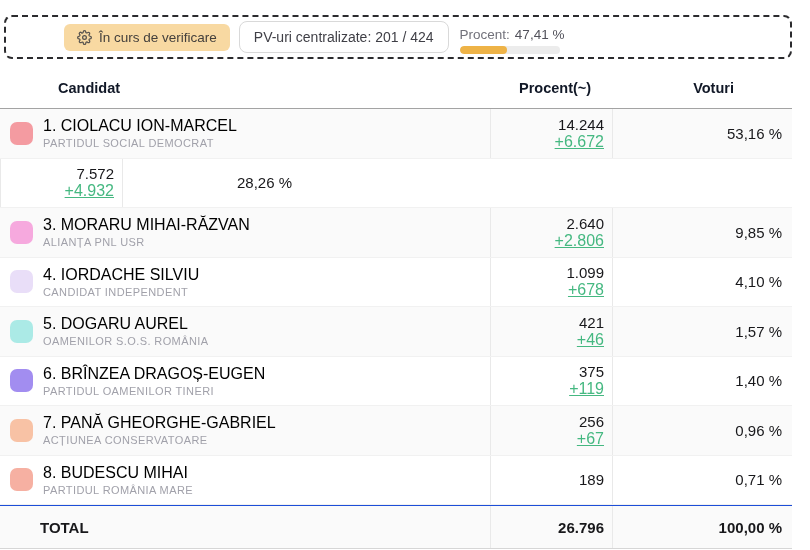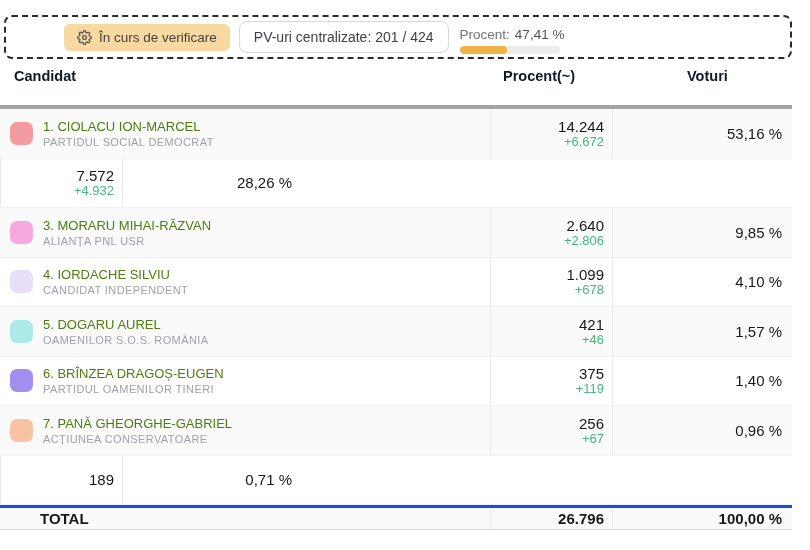--- a/index.html
+++ b/index.html
@@ -43,21 +43,21 @@
     white-space: nowrap;
   }
   .progress-wrap { display: flex; flex-direction: column; gap: 4px; margin-left: 2px; margin-top: 7px; }
   .progress-label { font-size: 13.5px; color: #71717a; display: flex; gap: 5px; white-space: nowrap; }
   .progress-label .val { color: #52525b; }
   .progress-track { width: 100px; height: 8px; background: #ececec; border-radius: 4px; overflow: hidden; }
   .progress-fill { height: 100%; border-radius: 4px; background: #eeb347; width: 0; }
 
   
   .table { width: 792px; }
-  .thead { display: flex; height: 41px; align-items: flex-start; border-bottom: 4px solid #a3a3a3; }
+  .thead { display: flex; height: 41px; align-items: center; border-bottom: 1px solid #a3a3a3; padding-left: 44px; }
   .th { font-weight: bold; font-size: 14.5px; color: #111827; }
   .th-cand { width: 490px; padding-left: 14px; }
   .th-votes { width: 122px; padding-left: 17px; }
   .th-pct { width: 180px; padding-left: 13px; }
 
   .tr {
     display: flex;
     height: 49.5px;
     border-bottom: 1px solid #f1f1f1;
   }
@@ -73,32 +73,32 @@
     padding-right: 8px;
   }
   .td-pct {
     width: 180px;
     border-left: 1px solid #e9e9e9;
     justify-content: flex-end;
     padding-right: 10px;
   }
   .swatch { width: 23px; height: 23px; border-radius: 7px; flex: 0 0 auto; }
   .cand-text { display: flex; flex-direction: column; gap: 2px; }
-  .cand-name { font-size: 13px; color: #4d7c0f; }
+  .cand-name { font-size: 16px; color: #000000; }
   .cand-party { font-size: 11px; color: #a1a1aa; letter-spacing: 0.4px; }
   .votes { font-size: 15px; color: #18181b; }
-  .delta { font-size: 13px; color: #45b881; line-height: 1.1; }
+  .delta { font-size: 16px; color: #45b881; line-height: 1.1; text-decoration: underline; }
   .delta:empty { display: none; }
   .pct { font-size: 15px; color: #18181b; }
 
   .total-row {
     display: flex;
-    height: 25px;
+    height: 44px;
     background: #fafafa;
-    border-top: 3px solid #1d4ed8;
+    border-top: 1px solid #1d4ed8;
     border-bottom: 1px solid #d6d6d6;
     font-weight: bold;
   }
   .total-row .td-cand { padding-left: 40px; }
   .total-label { font-size: 15px; color: #18181b; }
   .total-votes { font-size: 15px; color: #18181b; }
   .total-pct { font-size: 15px; color: #18181b; }
 </style>
 </head>
 <body>
@@ -245,20 +245,27 @@
     <div class="td td-votes">
       <div class="votes">256</div>
       <div class="delta">+67</div>
     </div>
     <div class="td td-pct">
       <div class="pct">0,96 %</div>
     </div>
   </div>
 
   <div class="tr">
+    <div class="td td-cand">
+      <span class="swatch" style="background: rgb(246, 176, 162);"></span>
+      <div class="cand-text">
+        <div class="cand-name">8. BUDESCU MIHAI</div>
+        <div class="cand-party">PARTIDUL ROMÂNIA MARE</div>
+      </div>
+    </div>
     <div class="td td-votes">
       <div class="votes">189</div>
 
     </div>
     <div class="td td-pct">
       <div class="pct">0,71 %</div>
     </div>
   </div>
 </div>
 

